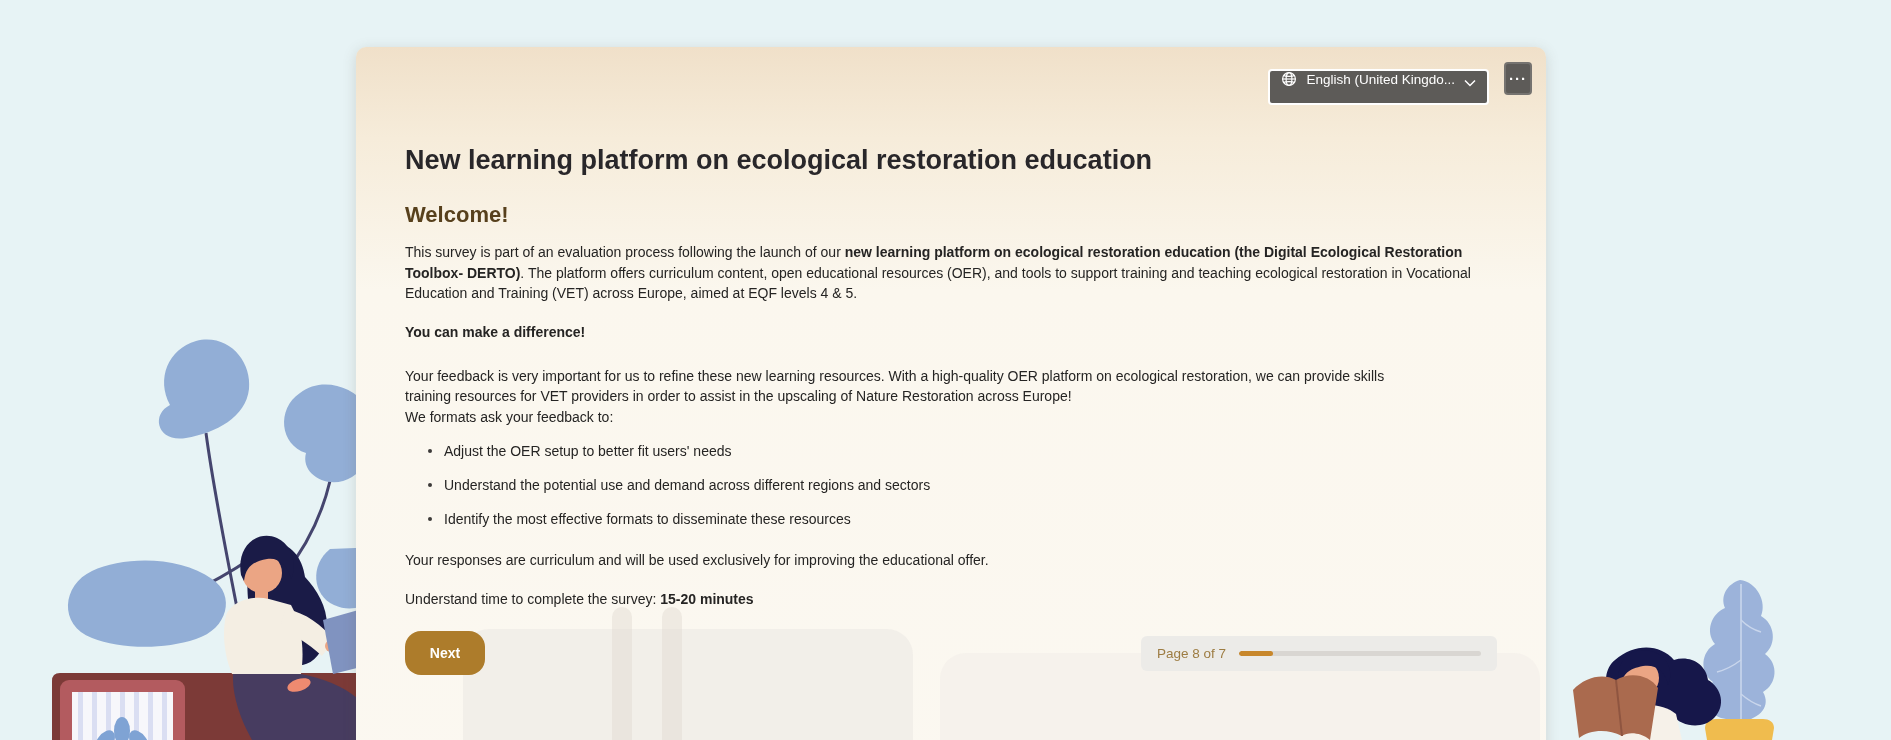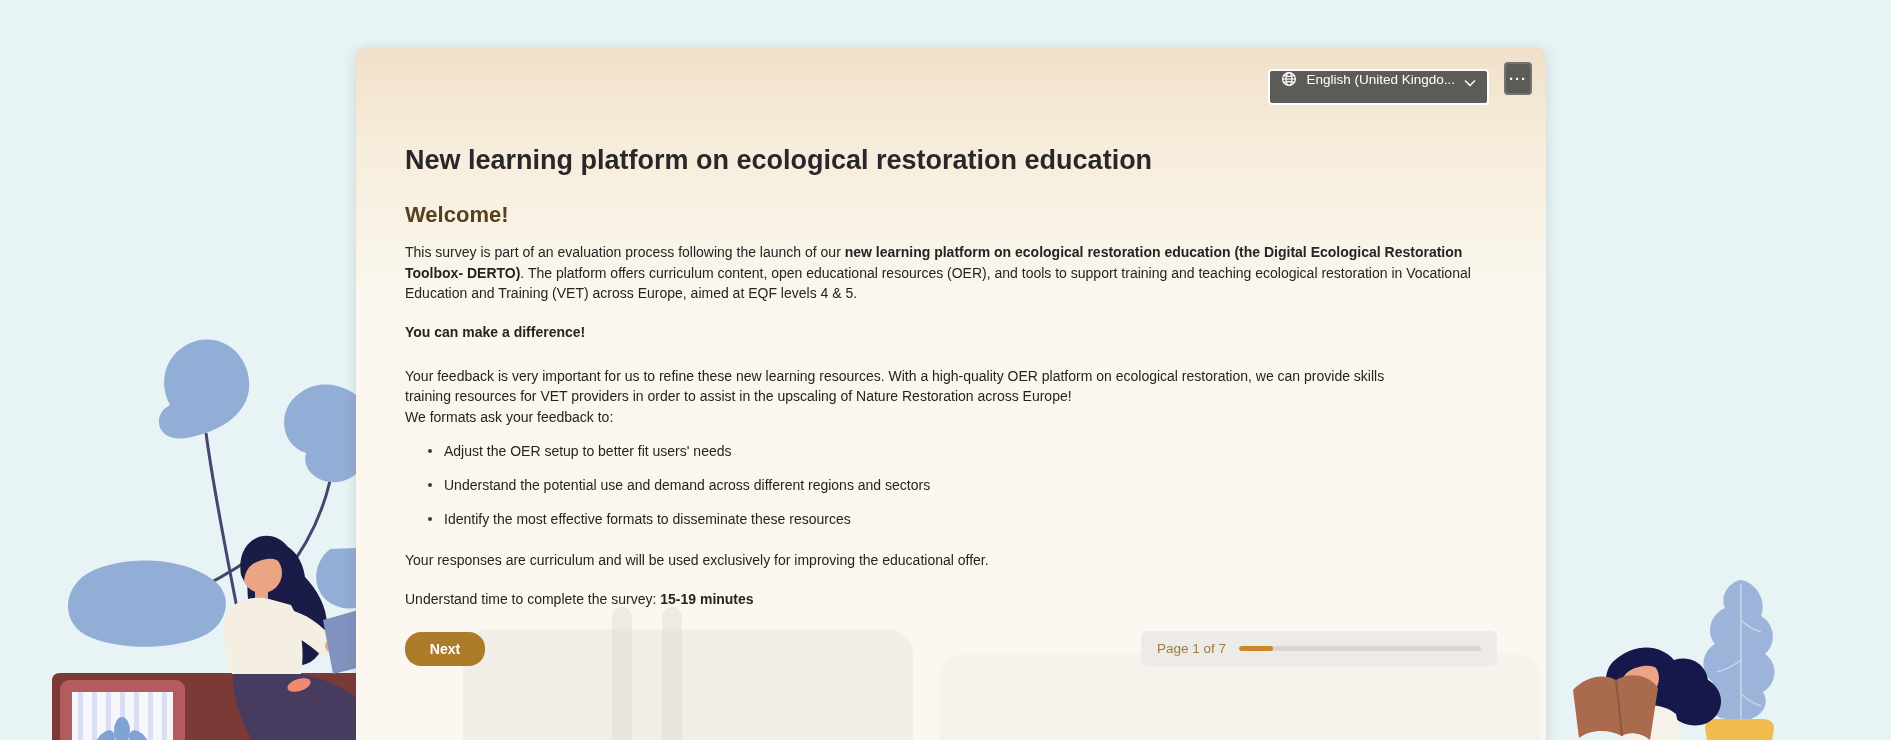--- a/index.html
+++ b/index.html
@@ -58,21 +58,21 @@
   .lines div { white-space:nowrap; }
   ul.bullets { margin-top:14px; list-style:none; padding-left:23px; }
   ul.bullets li { display:flex; align-items:flex-start; gap:12px; font-size:14px; line-height:20px; margin-bottom:14px; }
   .dot { width:4px; height:4px; border-radius:50%; background:#3c3a38; margin-top:8px; flex:none; }
   .anon { margin-top:21px; font-size:14px; line-height:20px; }
   .etime { margin-top:19px; font-size:14px; line-height:20px; }
 
   
   .footer-row { margin-top:22px; display:flex; align-items:center; justify-content:space-between; }
   .next-btn {
-    width:80px; height:34px; border:none; border-radius:16px;
+    width:80px; height:44px; border:none; border-radius:16px;
     background:#ad7c2b; color:#ffffff; font-family:inherit;
     font-size:14px; font-weight:bold; cursor:pointer;
   }
   .progress-wrap {
     width:356px; height:35px; border-radius:6px; background:#ecebe8;
     display:flex; align-items:center; gap:13px; padding:0 16px;
   }
   .progress-label { font-size:13.5px; color:#9d7c42; white-space:nowrap; }
   .progress-track { flex:1; height:5px; border-radius:3px; background:#d9d6d2; overflow:hidden; }
   .progress-fill { height:100%; border-radius:3px; background:#c8872b; width:14%; }
@@ -201,26 +201,26 @@
           <span>Understand the potential use and demand across different regions and sectors</span>
         </li>
       <li>
           <span class="dot"></span>
           <span>Identify the most effective formats to disseminate these resources</span>
         </li>
     </ul>
 
     <p class="anon">Your responses are curriculum and will be used exclusively for improving the educational offer.</p>
 
-    <p class="etime"><span>Understand time to complete the survey: </span><span class="inline-b">15-19 minutes</span></p>
+    <p class="etime"><span>Understand time to complete the survey: </span><span class="inline-b">15-20 minutes</span></p>
 
     <div class="footer-row">
       <button class="next-btn">Next</button>
 
       <div class="progress-wrap">
-        <span class="progress-label">Page 1 of 7</span>
+        <span class="progress-label">Page 8 of 7</span>
         <div class="progress-track">
           <div class="progress-fill" style="width: 14%;"></div>
         </div>
       </div>
     </div>
   </div>
 </div>
 
 </body></html>

